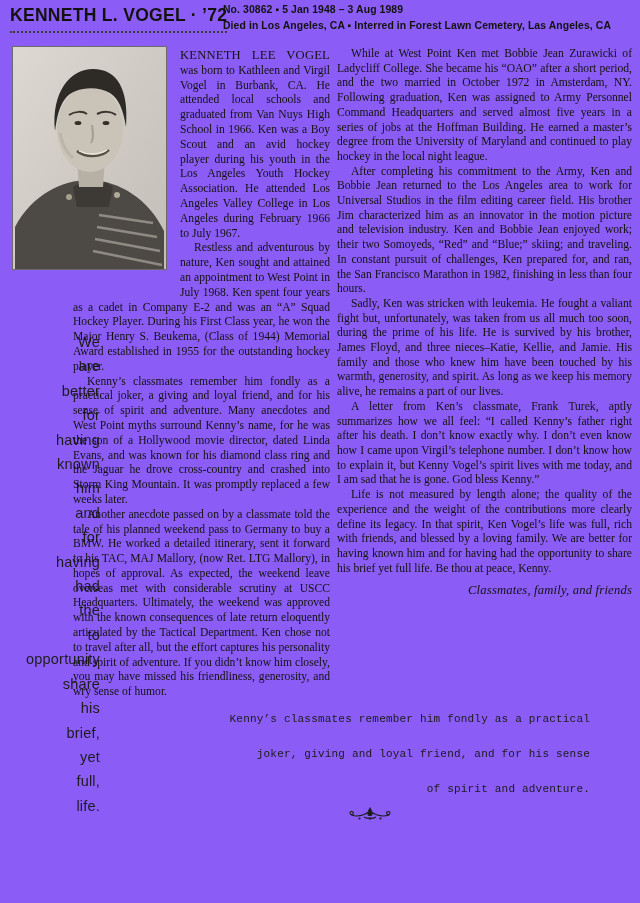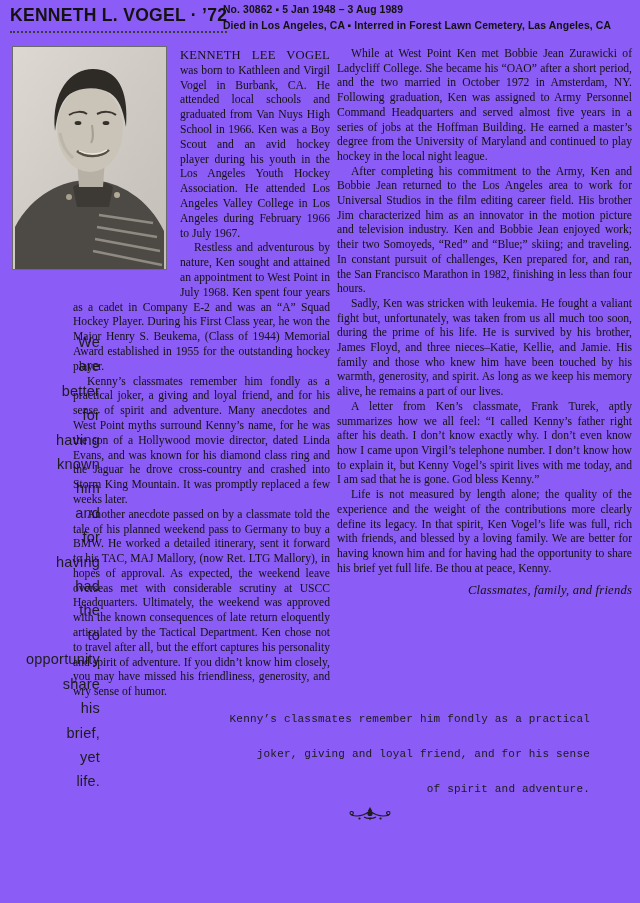--- a/index.html
+++ b/index.html
@@ -126,20 +126,21 @@
       <div>for</div>
       <div>having</div>
       <div>had</div>
       <div>the</div>
       <div>to</div>
       <div>opportunity</div>
       <div>share</div>
       <div>his</div>
       <div>brief,</div>
       <div>yet</div>
+      <div>full,</div>
       <div>life.</div>
     </div>
 
   <div class="col col-left">
     <div class="photo-spacer"></div>
     <p class="para"><span class="lead-in">KENNETH LEE VOGEL</span><span> was born to Kathleen and Virgil Vogel in Burbank, CA. He attended local schools and graduated from Van Nuys High School in 1966. Ken was a Boy Scout and an avid hockey player during his youth in the Los Angeles Youth Hockey Association. He attended Los Angeles Valley College in Los Angeles during February 1966 to July 1967.</span></p>
     <div>
         <p class="para indent">Restless and adventurous by nature, Ken sought and attained an appointment to West Point in July 1968. Ken spent four years as a cadet in Company E-2 and was an “A” Squad Hockey Player. During his First Class year, he won the Major Henry S. Beukema, (Class of 1944) Memorial Award established in 1955 for the outstanding hockey player.</p>
         <p class="para indent">Kenny’s classmates remember him fondly as a practical joker, a giving and loyal friend, and for his sense of spirit and adventure. Many anecdotes and West Point myths surround Kenny’s name, for he was the son of a Hollywood movie director, dated Linda Evans, and was known for his diamond class ring and the Jaguar he drove cross-country and crashed into Storm King Mountain. It was promptly replaced a few weeks later.</p>
         <p class="para indent">Another anecdote passed on by a classmate told the tale of his planned weekend pass to Germany to buy a BMW. He worked a detailed itinerary, sent it forward to his TAC, MAJ Mallory, (now Ret. LTG Mallory), in hopes of approval. As expected, the weekend leave overseas met with considerable scrutiny at USCC Headquarters. Ultimately, the weekend was approved with the known consequences of late return eloquently articulated by the Tactical Department. Ken chose not to travel after all, but the effort captures his personality and spirit of adventure. If you didn’t know him closely, you may have missed his friendliness, generosity, and wry sense of humor.</p>

